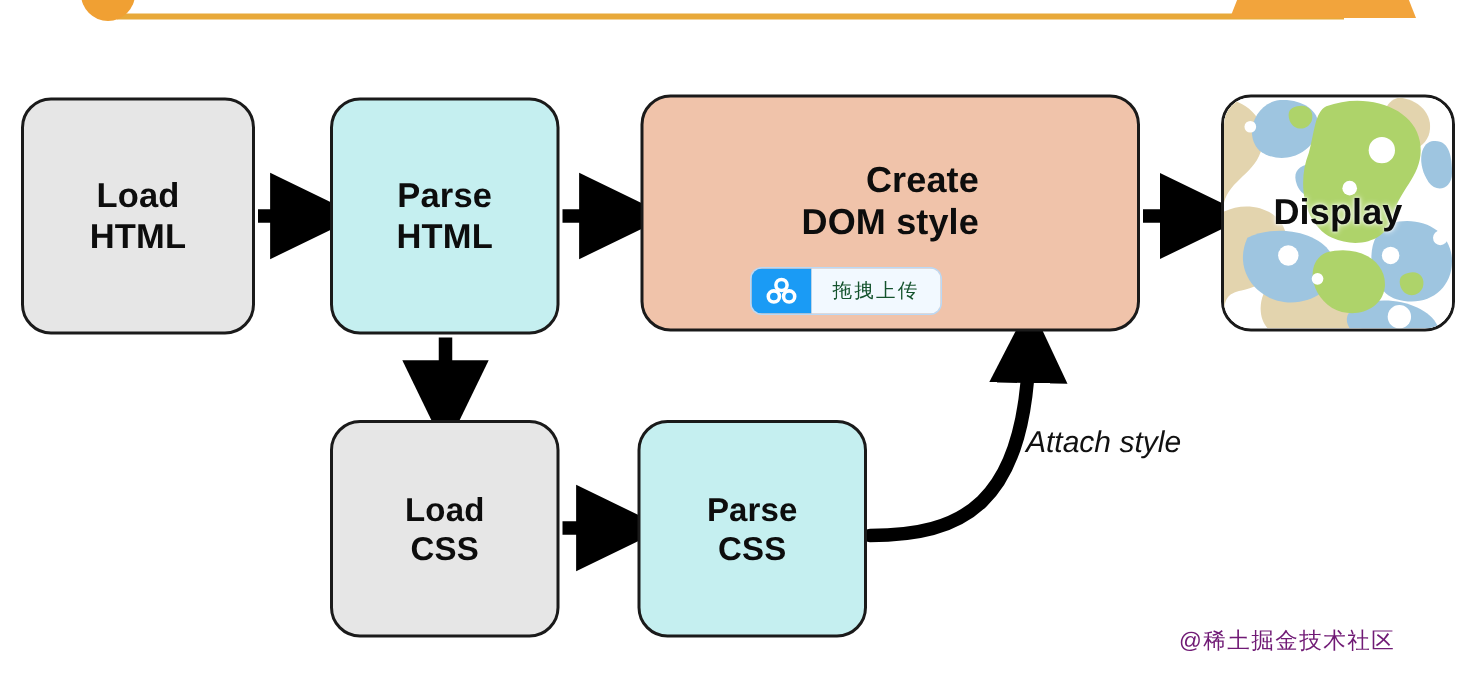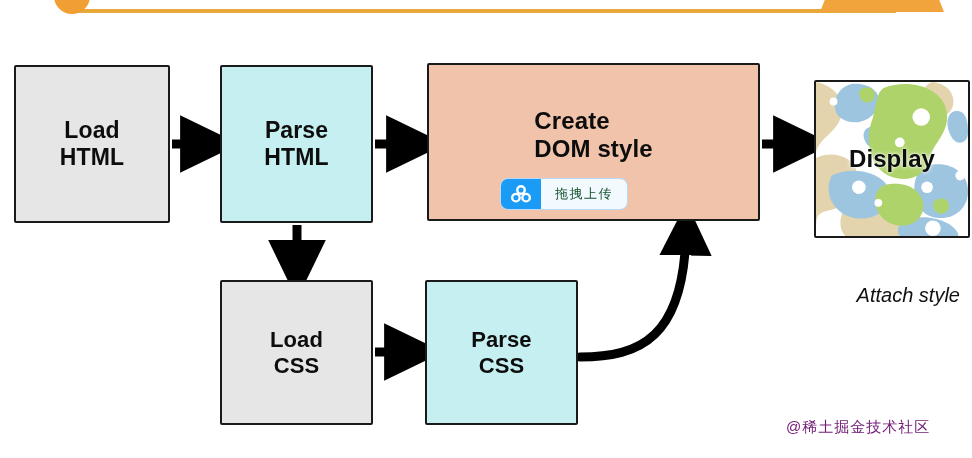--- a/index.html
+++ b/index.html
@@ -43,38 +43,38 @@
     width: 124px; height: 22px;
     background: #f2a43c;
     clip-path: polygon(7% 0%, 93% 0%, 100% 100%, 0% 100%);
   }
 
   
   .node {
     position: absolute;
     box-sizing: border-box;
     border: 2.5px solid #1a1a1a;
-    border-radius: 2px;
+    border-radius: 20px;
     display: flex;
     flex-direction: column;
     align-items: center;
     justify-content: center;
-    text-align: left;
+    text-align: right;
     color: #0d0d0d;
     font-weight: bold;
     line-height: 1.18;
     letter-spacing: 0.1px;
     z-index: 3;
   }
   .node .line { display: block; }
 
   #node-load-html   { left: 14px;  top: 65px;  width: 156px; height: 158px; background: #e6e6e6; font-size: 23px; }
   #node-parse-html  { left: 220px; top: 65px;  width: 153px; height: 158px; background: #c5eff0; font-size: 23px; }
   #node-create-dom  { left: 427px; top: 63px;  width: 333px; height: 158px; background: #f0c3aa; font-size: 24px; }
-  #node-display     { left: 814px; top: 80px;  width: 156px; height: 158px; background: #ffffff; font-size: 24px;
+  #node-display     { left: 814px; top: 63px;  width: 156px; height: 158px; background: #ffffff; font-size: 24px;
                       overflow: hidden; justify-content: center; }
   #node-load-css    { left: 220px; top: 280px; width: 153px; height: 145px; background: #e6e6e6; font-size: 22px; }
   #node-parse-css   { left: 425px; top: 280px; width: 153px; height: 145px; background: #c5eff0; font-size: 22px; }
 
   #node-create-dom .title-wrap { margin-top: -14px; }
 
   
   .blob-art {
     position: absolute;
     left: 0; top: 0;
@@ -130,21 +130,20 @@
   #annotation {
     position: absolute;
     left: 684px; top: 281px;
     width: 276px;
     font-style: italic;
     font-size: 20px;
     font-weight: 500;
     color: #111111;
     line-height: 1.45;
     z-index: 4;
-    text-align: right;
   }
   #annotation .line { display: block; }
 
   
   #watermark {
     position: absolute;
     left: 786px; top: 418px;
     font-size: 15px;
     color: #701a75;
     letter-spacing: 1px;

